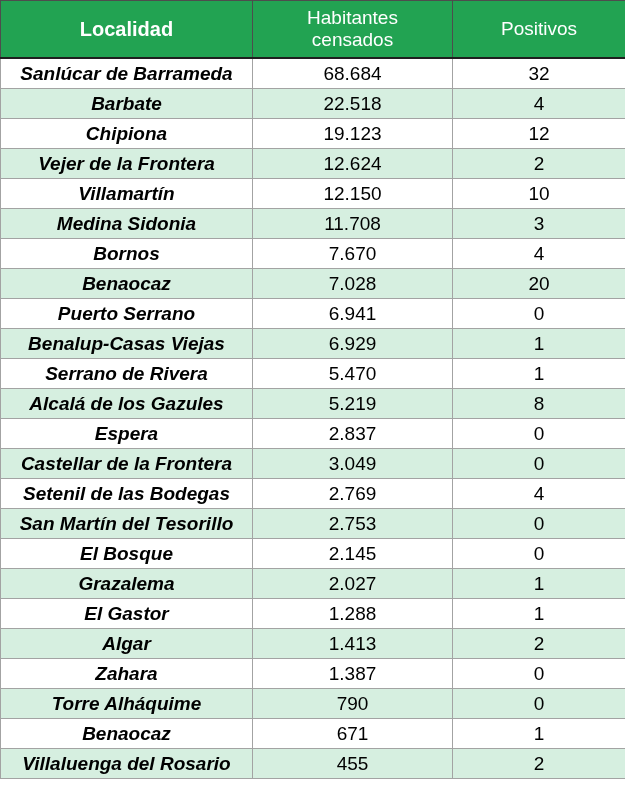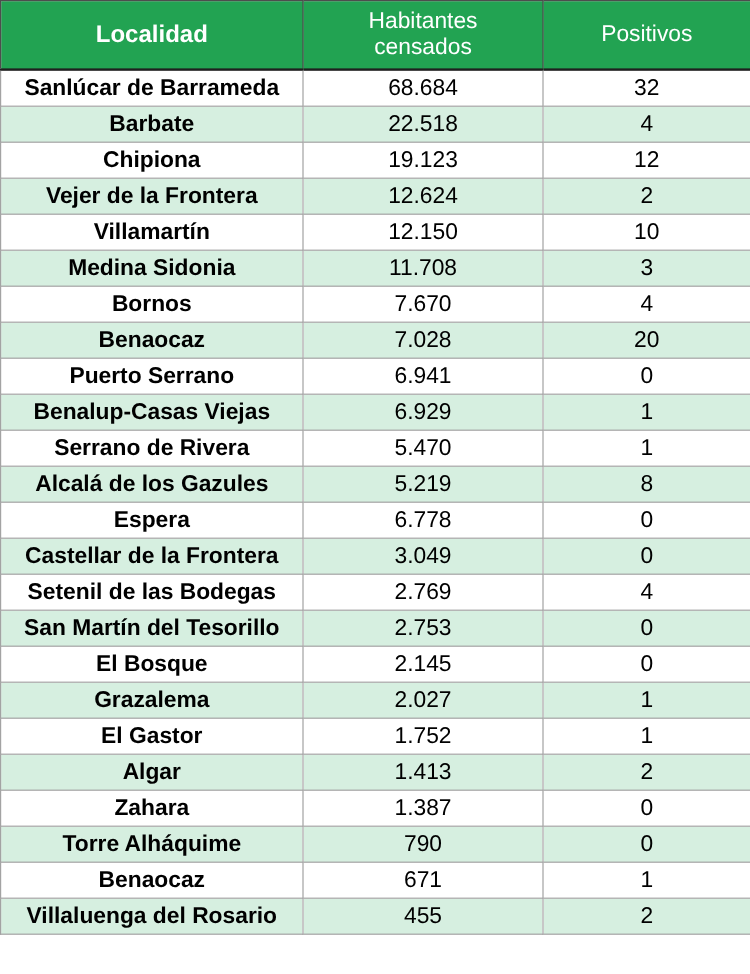--- a/index.html
+++ b/index.html
@@ -48,21 +48,21 @@
     height: 29px;
     border: 1px solid #a3a3a3;
     font-size: 19px;
     color: #000000;
     text-align: center;
     vertical-align: middle;
     padding: 0 3px;
     overflow: hidden;
     white-space: nowrap;
   }
-  table.positives td.loc { font-weight: bold; }
+  table.positives td.loc { font-weight: bold; font-style: italic; }
   table.positives tbody tr:nth-child(even) td { background: #d6efe0; }
   table.positives tbody tr:nth-child(odd) td { background: #ffffff; }
 </style>
 </head>
 <body>
 
 <div class="table-wrap">
   <table class="positives">
     <colgroup>
       <col class="c-loc">
@@ -145,21 +145,21 @@
 
   <tr>
     <td class="loc">Alcalá de los Gazules</td>
     <td class="num">5.219</td>
     <td class="num">8</td>
   </tr>
 
 
   <tr>
     <td class="loc">Espera</td>
-    <td class="num">6.778</td>
+    <td class="num">2.837</td>
     <td class="num">0</td>
   </tr>
 
   <tr>
     <td class="loc">Castellar de la Frontera</td>
     <td class="num">3.049</td>
     <td class="num">0</td>
   </tr>
 
   <tr>
@@ -181,21 +181,21 @@
   </tr>
 
   <tr>
     <td class="loc">Grazalema</td>
     <td class="num">2.027</td>
     <td class="num">1</td>
   </tr>
 
   <tr>
     <td class="loc">El Gastor</td>
-    <td class="num">1.752</td>
+    <td class="num">1.288</td>
     <td class="num">1</td>
   </tr>
 
   <tr>
     <td class="loc">Algar</td>
     <td class="num">1.413</td>
     <td class="num">2</td>
   </tr>
 
   <tr>

